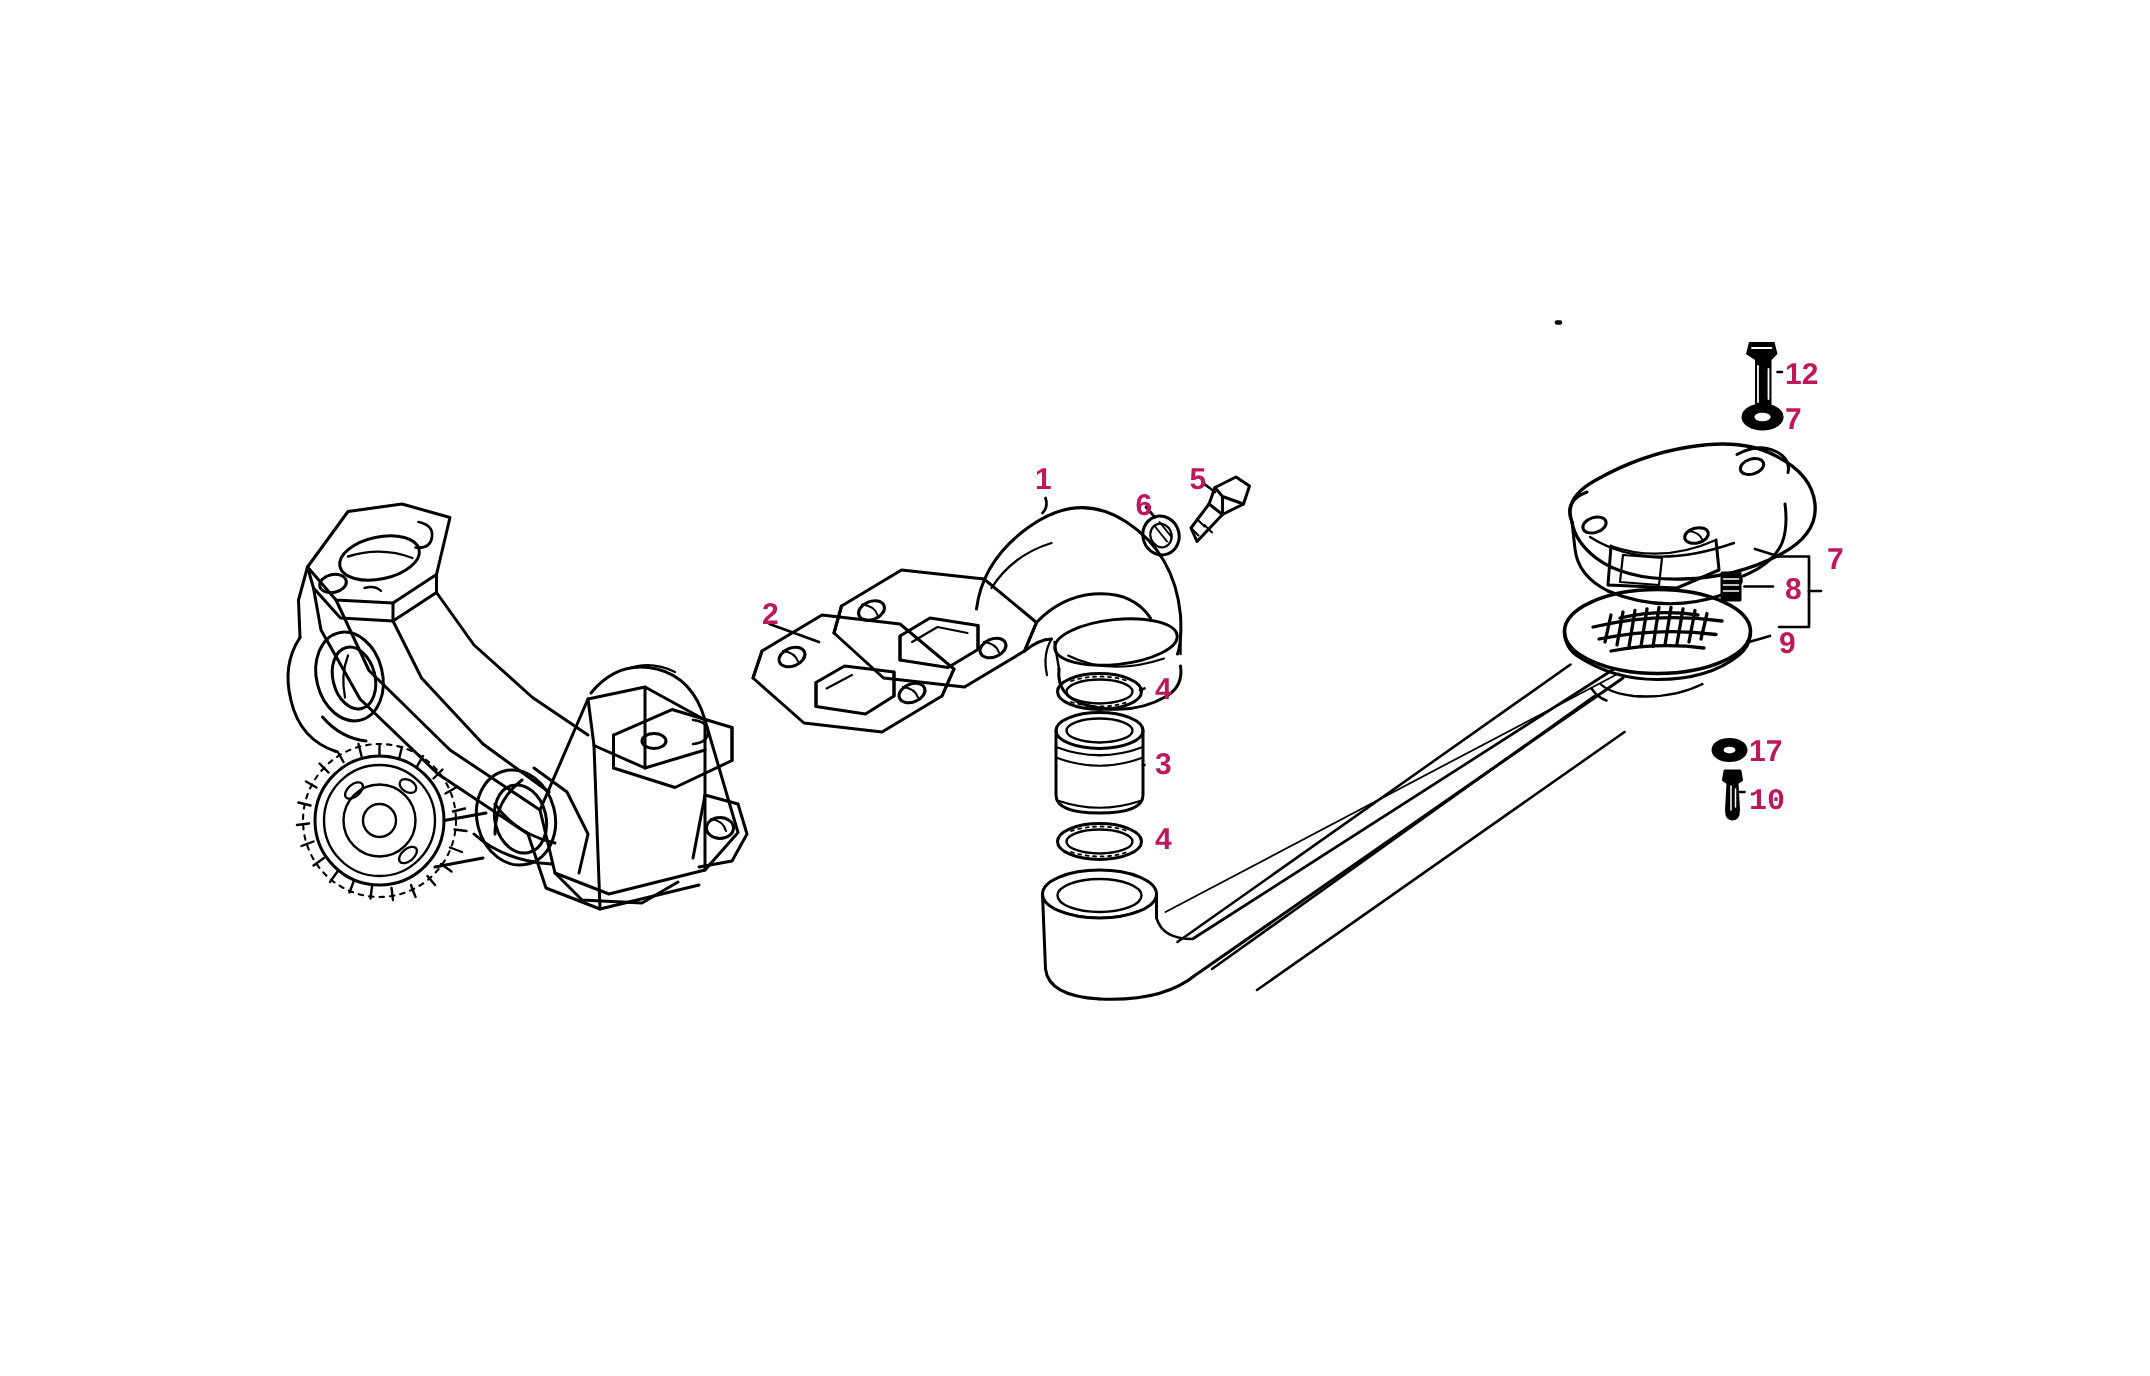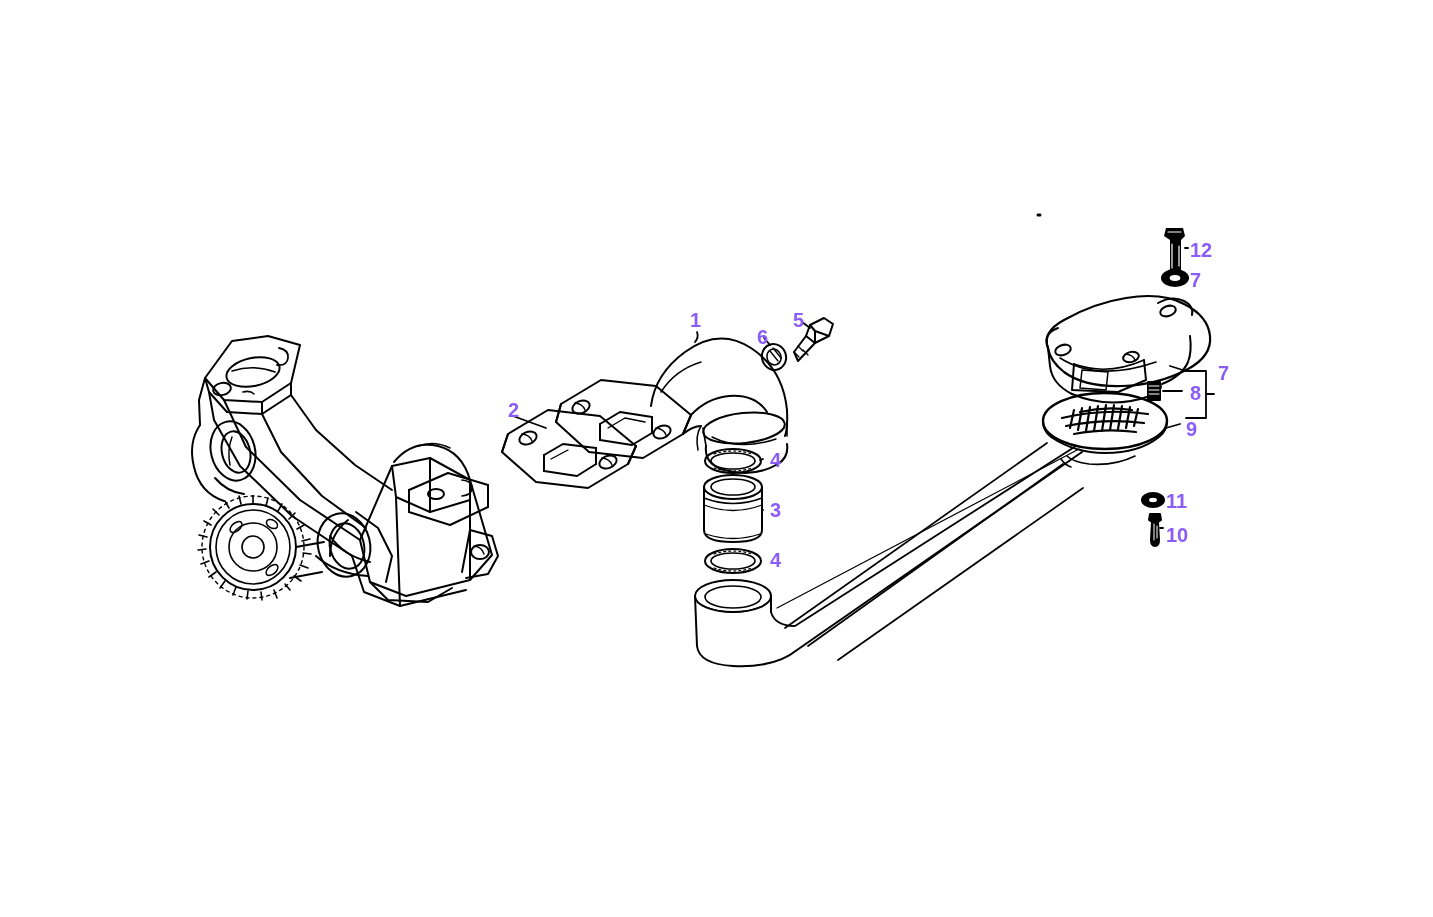--- a/index.html
+++ b/index.html
@@ -1,21 +1,21 @@
 <!DOCTYPE html>
 <html><head>
 <meta charset="utf-8">
 <title>Parts Diagram</title>
 <style>
   html,body{margin:0;padding:0;background:#ffffff;}
   body{width:1433px;height:917px;overflow:hidden;
        font-family:"Liberation Sans",sans-serif;}
   #stage{position:relative;width:1433px;height:917px;background:#fff;}
   #art{position:absolute;left:0;top:0;}
-  .cal{position:absolute;font-weight:bold;font-size:20px;color:#8b5cf6;
+  .cal{position:absolute;font-weight:bold;font-size:20px;color:#be185d;
        font-family:"Liberation Sans",sans-serif;line-height:1;
        user-select:none;white-space:nowrap;}
 </style>
 </head>
 <body>
 
 <div id="stage">
 
 <svg id="art" width="1433" height="917" viewBox="0 0 1433 917" xmlns="http://www.w3.org/2000/svg">
   <rect x="0" y="0" width="1433" height="917" fill="#ffffff"></rect>
@@ -317,18 +317,18 @@
 <div class="cal" style="left:690px;  top:310px;">1</div>
 <div class="cal" style="left:508px;  top:400px;">2</div>
 <div class="cal" style="left:770px;  top:500px;">3</div>
 <div class="cal" style="left:770px;  top:450px;">4</div>
 <div class="cal" style="left:770px;  top:550px;">4</div>
 <div class="cal" style="left:793px;  top:310px;">5</div>
 <div class="cal" style="left:757px;  top:327px;">6</div>
 <div class="cal" style="left:1218px; top:363px;">7</div>
 <div class="cal" style="left:1190px; top:383px;">8</div>
 <div class="cal" style="left:1186px; top:419px;">9</div>
-<div class="cal" style="left:1166px; top:525px;">10</div>
-<div class="cal" style="left:1166px; top:491px;">11</div>
+<div class="cal" style="left:1166px; top:525px;font-family:Liberation Mono, monospace;">10</div>
+<div class="cal" style="left:1166px; top:491px;">17</div>
 <div class="cal" style="left:1190px; top:240px;">12</div>
 <div class="cal" style="left:1190px; top:270px;">7</div>
 
 </div>
 
 </body></html>

